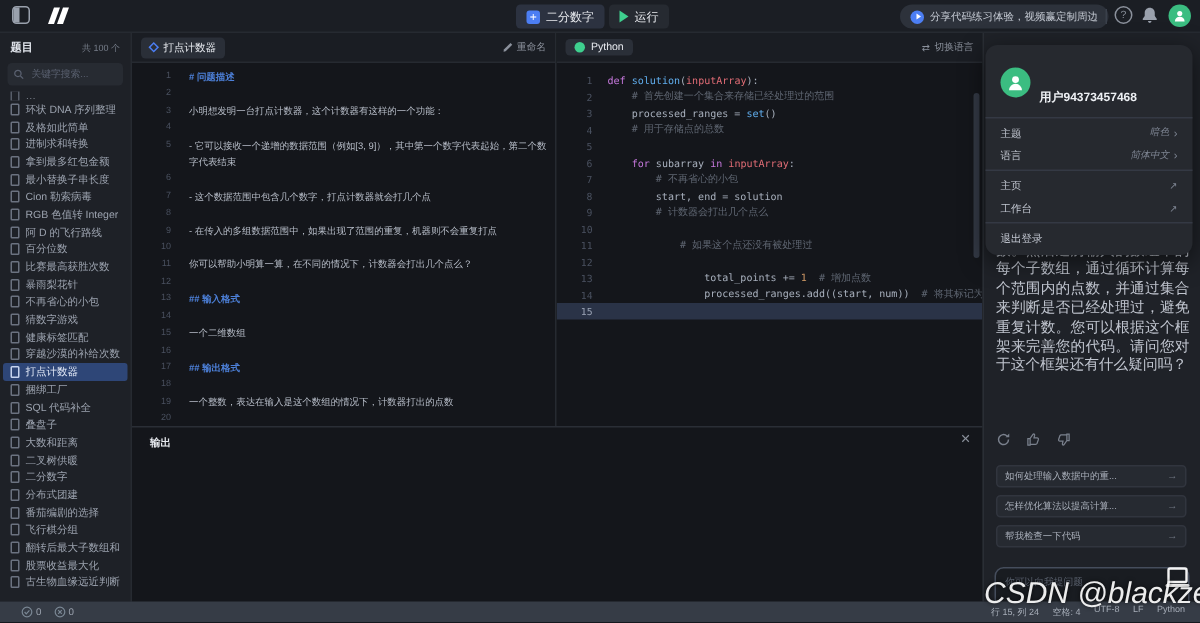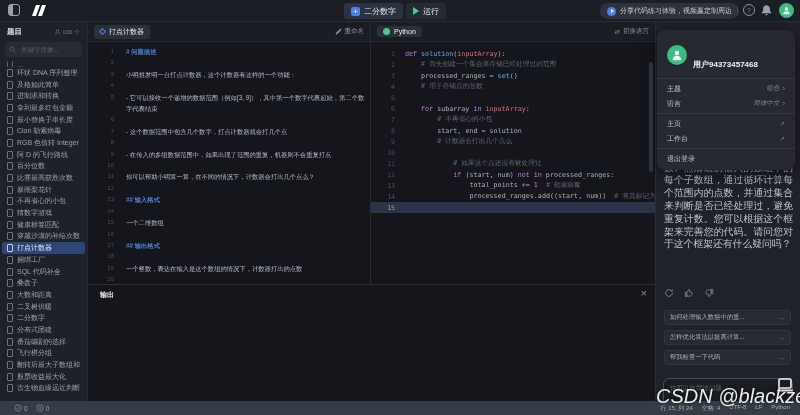--- a/index.html
+++ b/index.html
@@ -63,21 +63,21 @@
   .editor{position:absolute;left:370px;top:22px;width:285px;height:262px;background:#14161b;
           border-left:1px solid #262a31;box-sizing:border-box;overflow:hidden;}
   .py-dot{width:7px;height:7px;border-radius:50%;background:#3ecf8e;}
   #code-lines{position:absolute;left:0;top:26px;right:0;bottom:0;overflow:hidden;
               font-family:"DejaVu Sans Mono","Liberation Mono",monospace;}
   .c-row{display:flex;height:11px;align-items:center;overflow:hidden;}
   .c-row.hl{background:#2a3347;}
   .c-num{flex:none;width:24px;text-align:right;padding-right:10px;font-size:6.5px;color:#4a5160;}
   .c-row.hl .c-num{color:#9aa3b5;}
   .c-code{flex:1;font-size:6.7px;white-space:pre;color:#a8b0bd;}
-  .tok-k{color:#c678dd;font-family:Liberation Mono, monospace;} .tok-f{color:#61afef;} .tok-r{color:#e06c75;}
+  .tok-k{color:#c678dd;} .tok-f{color:#61afef;} .tok-r{color:#e06c75;}
   .tok-n{color:#d19a66;} .tok-c{color:#5f6672;} .tok-p{color:#a8b0bd;}
   .ed-scroll{position:absolute;right:2px;top:40px;width:4px;height:110px;background:#333945;border-radius:2px;}
   
   .output{position:absolute;left:88px;top:284px;width:567px;height:117px;background:#14161b;
           border-top:1px solid #2a2e36;box-sizing:border-box;}
   .out-title{position:absolute;left:12px;top:5px;font-size:7px;font-weight:bold;color:#e6e9ee;}
   .out-close{position:absolute;right:8px;top:2px;font-size:11px;color:#8b919c;cursor:pointer;}
   
   .chat{position:absolute;left:655px;top:22px;width:145px;height:379px;background:#1f2228;
         border-left:1px solid #2a2e35;box-sizing:border-box;overflow:hidden;}
@@ -436,25 +436,24 @@
         </div>
         <div class="c-row">
           <span class="c-num">10</span>
         </div>
         <div class="c-row">
           <span class="c-num">11</span>
           <span class="c-code"><span class="tok-c">            # 如果这个点还没有被处理过</span></span>
         </div>
         <div class="c-row">
           <span class="c-num">12</span>
-          <span class="c-code"><span class="tok-p">            </span><span class="tok-k">if</span><span class="tok-p"> (start, num) </span><span class="tok-k">not</span><span class="tok-p"> </span><span class="tok-k">in</span><span class="tok-p"> processed_ranges:</span></span>
         </div>
         <div class="c-row">
           <span class="c-num">13</span>
-          <span class="c-code"><span class="tok-p">                total_points += </span><span class="tok-n">1</span><span class="tok-c">  # 勒索病毒</span></span>
+          <span class="c-code"><span class="tok-p">                total_points += </span><span class="tok-n">1</span><span class="tok-c">  # 增加点数</span></span>
         </div>
         <div class="c-row">
           <span class="c-num">14</span>
           <span class="c-code"><span class="tok-p">                processed_ranges.add((start, num))</span><span class="tok-c">  # 将其标记为已处理</span></span>
         </div>
         <div class="c-row hl">
           <span class="c-num">15</span>
         </div>
       </div>
     <div class="ed-scroll"></div>

